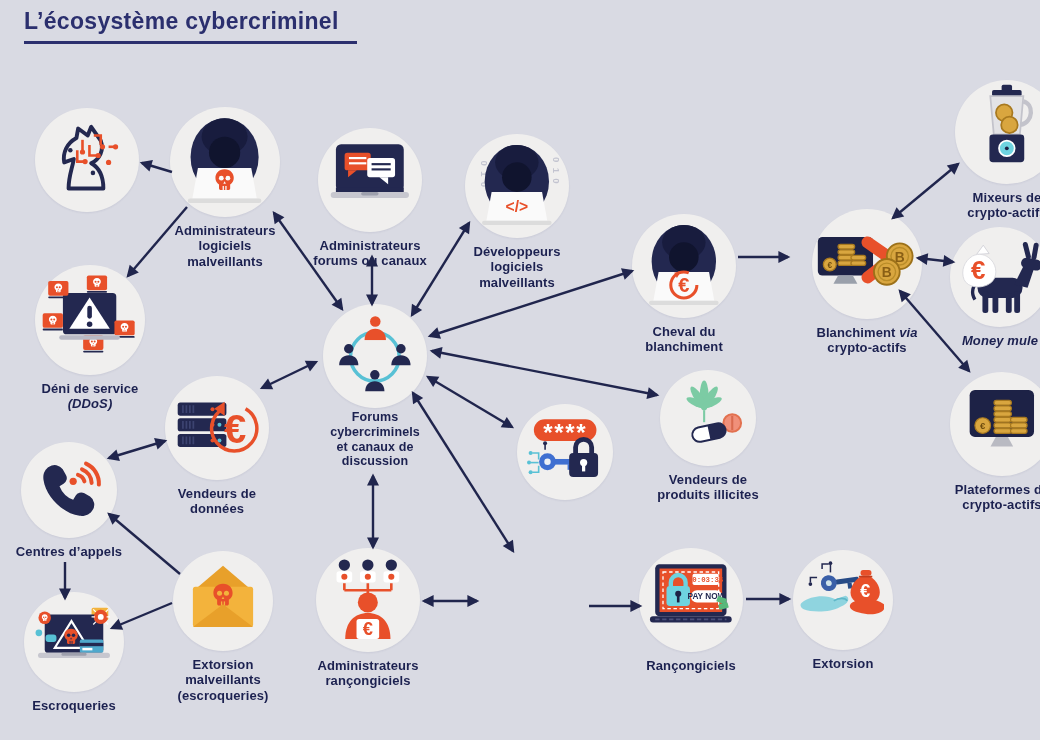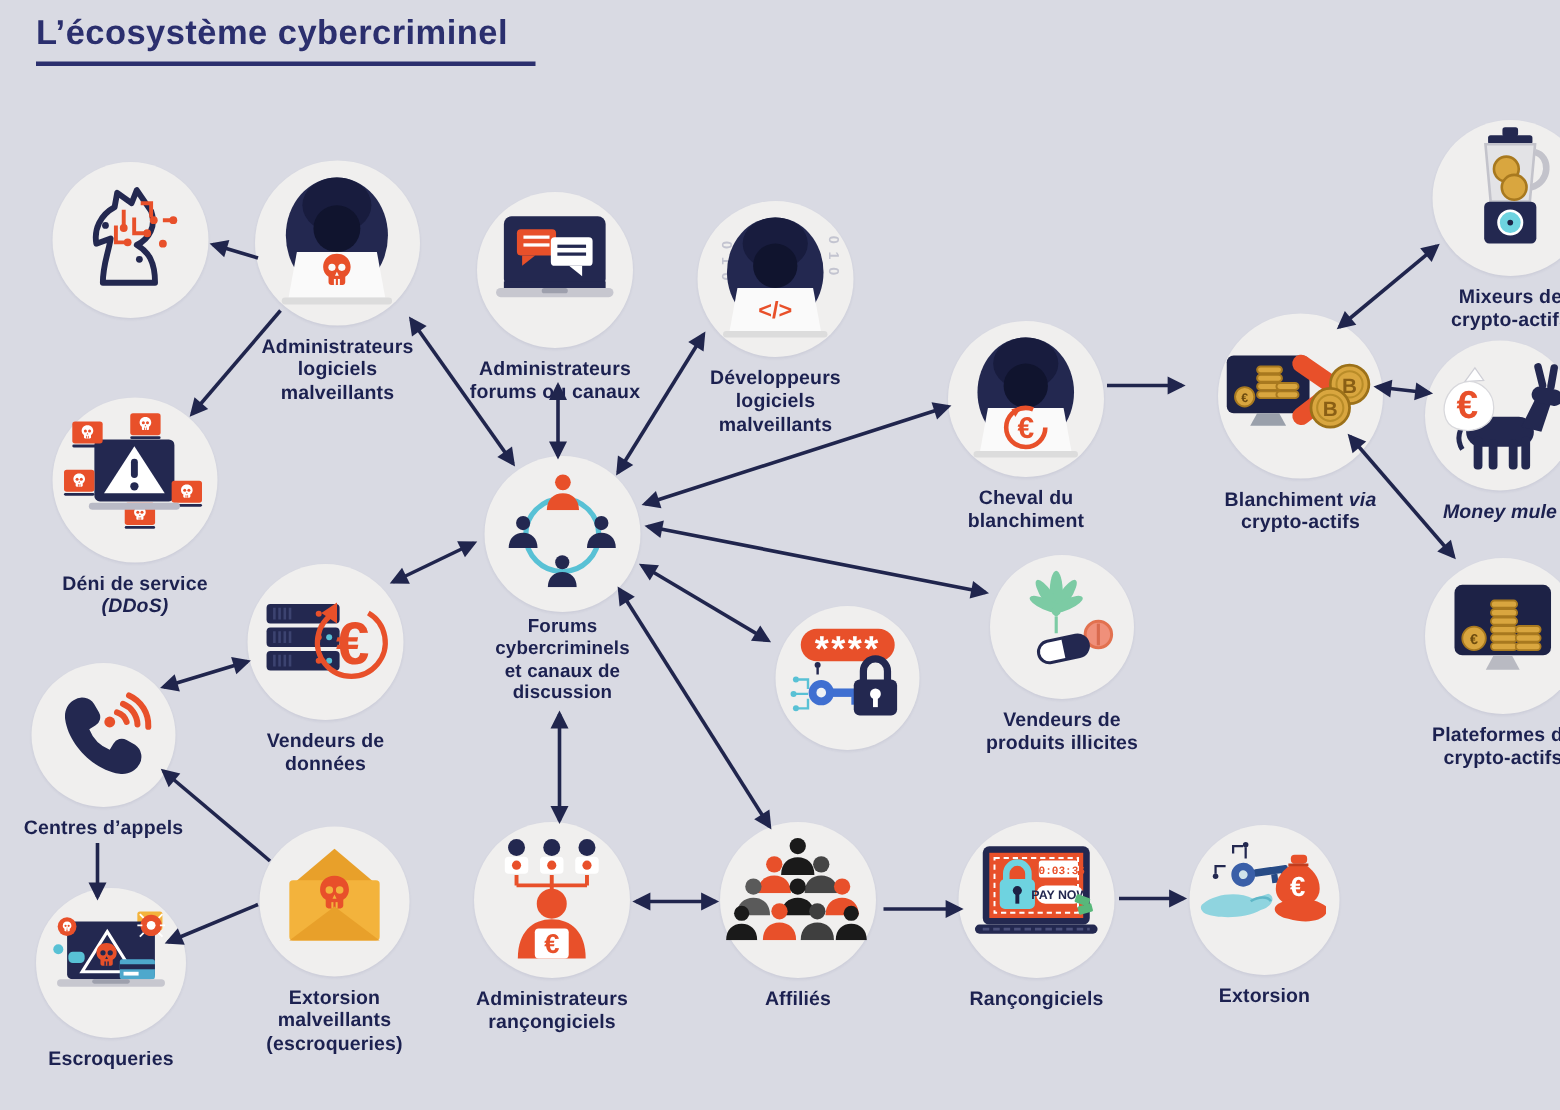--- a/index.html
+++ b/index.html
@@ -447,37 +447,20 @@
         <circle cx="55" cy="58" r="11.5" fill="#e8502a"></circle>
         <path d="M29 100 C29 80 40 70 55 70 C70 70 81 80 81 100 Z" fill="#e8502a"></path>
         <rect x="42" y="77" width="26" height="23" rx="3" fill="#fff"></rect>
         <text x="55" y="96" text-anchor="middle" font-size="21" font-weight="bold" fill="#e8502a">€</text>
       </svg>
     </div>
     <div class="label">Administrateurs
 rançongiciels</div>
   </div>
 
-  <div class="node" style="left:460px;top:548px;width:120px">
-    <div class="circle" style="width:104px;height:104px">
-      <svg viewBox="0 0 110 110">
-        <use href="#sym-person" x="40" y="6" width="30" height="30" fill="#1a1a1a"></use>
-        <use href="#sym-person" x="22" y="20" width="30" height="30" fill="#e8502a"></use>
-        <use href="#sym-person" x="58" y="20" width="30" height="30" fill="#454545"></use>
-        <use href="#sym-person" x="6" y="37" width="30" height="30" fill="#5a5a5a"></use>
-        <use href="#sym-person" x="40" y="37" width="30" height="30" fill="#1a1a1a"></use>
-        <use href="#sym-person" x="74" y="37" width="30" height="30" fill="#e8502a"></use>
-        <use href="#sym-person" x="-2" y="58" width="28" height="28" fill="#1a1a1a"></use>
-        <use href="#sym-person" x="26" y="56" width="30" height="30" fill="#e8502a"></use>
-        <use href="#sym-person" x="55" y="56" width="30" height="30" fill="#3f3f3f"></use>
-        <use href="#sym-person" x="82" y="58" width="28" height="28" fill="#1a1a1a"></use>
-      </svg>
-    </div>
-    <div class="label">Affiliés</div>
-  </div>
 
   <div class="node" style="left:604px;top:548px;width:150px">
     <div class="circle" style="width:104px;height:104px">
       <svg viewBox="0 0 110 110">
         <rect x="14" y="14" width="82" height="60" rx="5" fill="#232850"></rect>
         <rect x="19" y="19" width="72" height="50" fill="#e8502a"></rect>
         <rect x="23" y="23" width="64" height="42" fill="none" stroke="#fff" stroke-width="1.5" stroke-dasharray="4 3"></rect>
         <path d="M32 40 v-5 a8.5 8.5 0 0 1 17 0 v5" stroke="#6ed3e0" stroke-width="5" fill="none"></path>
         <rect x="27" y="39" width="27" height="23" rx="4" fill="#6ed3e0"></rect>
         <circle cx="40.5" cy="48" r="3.5" fill="#1d2246"></circle>

